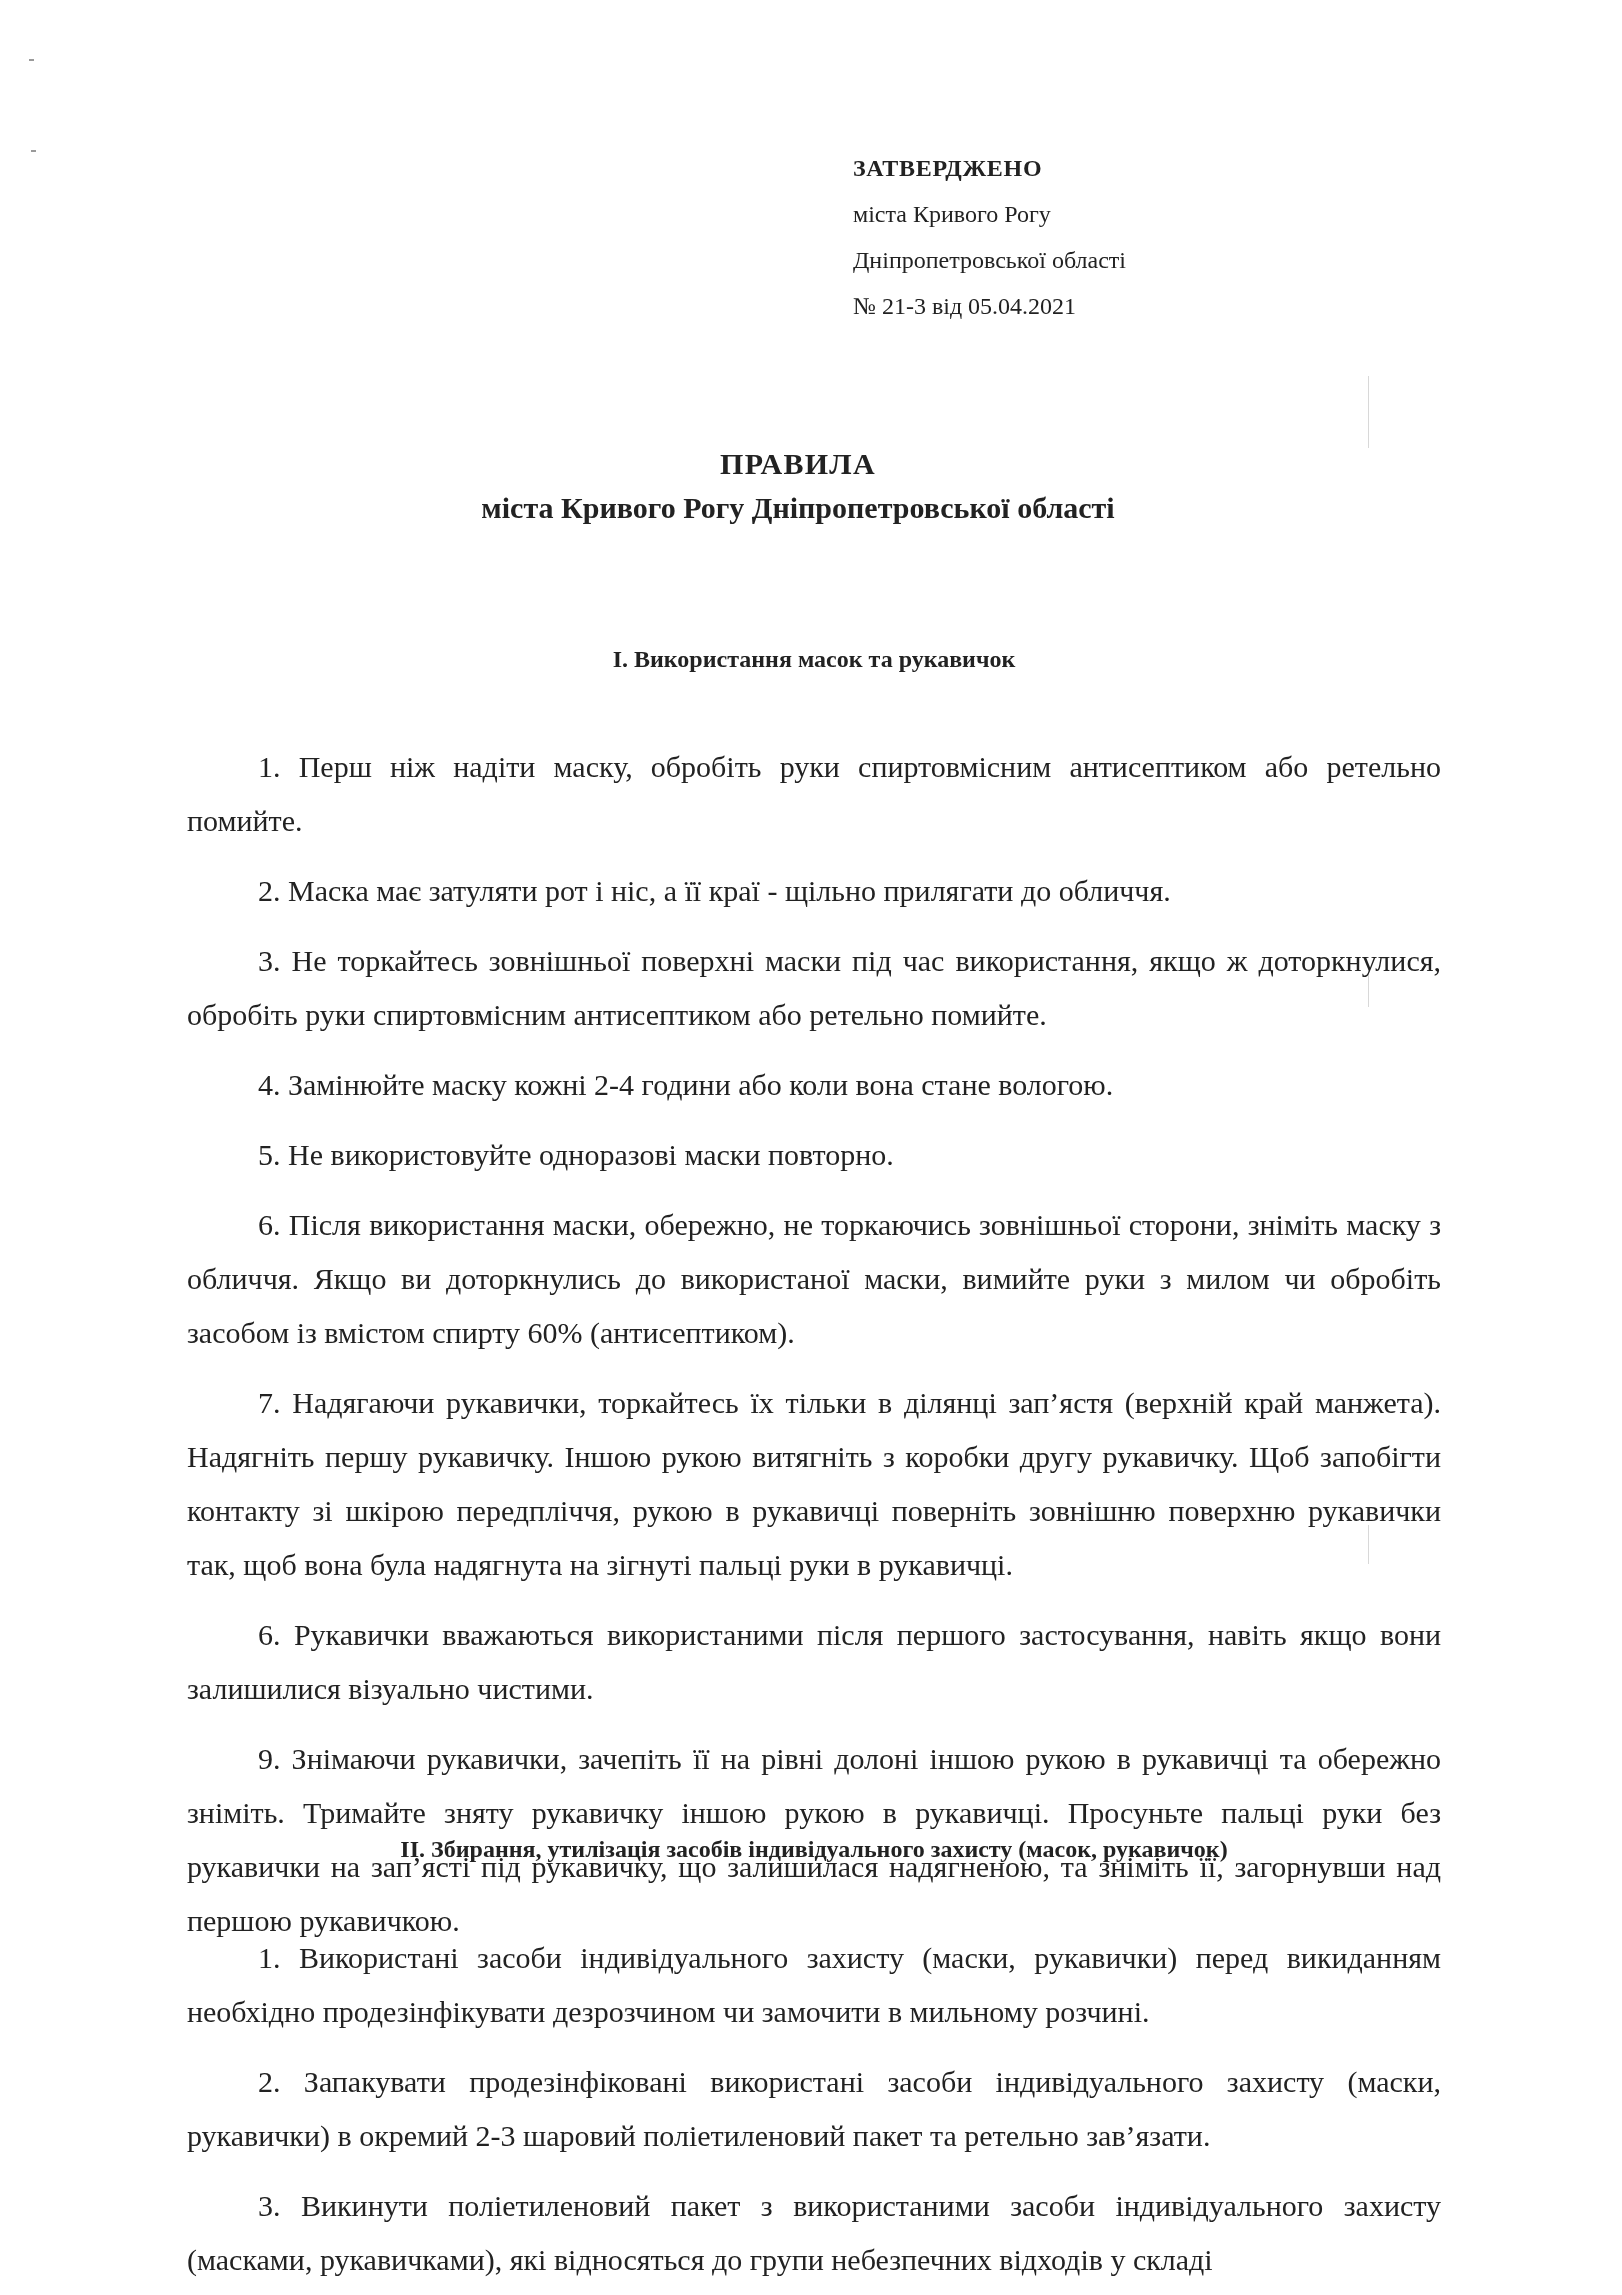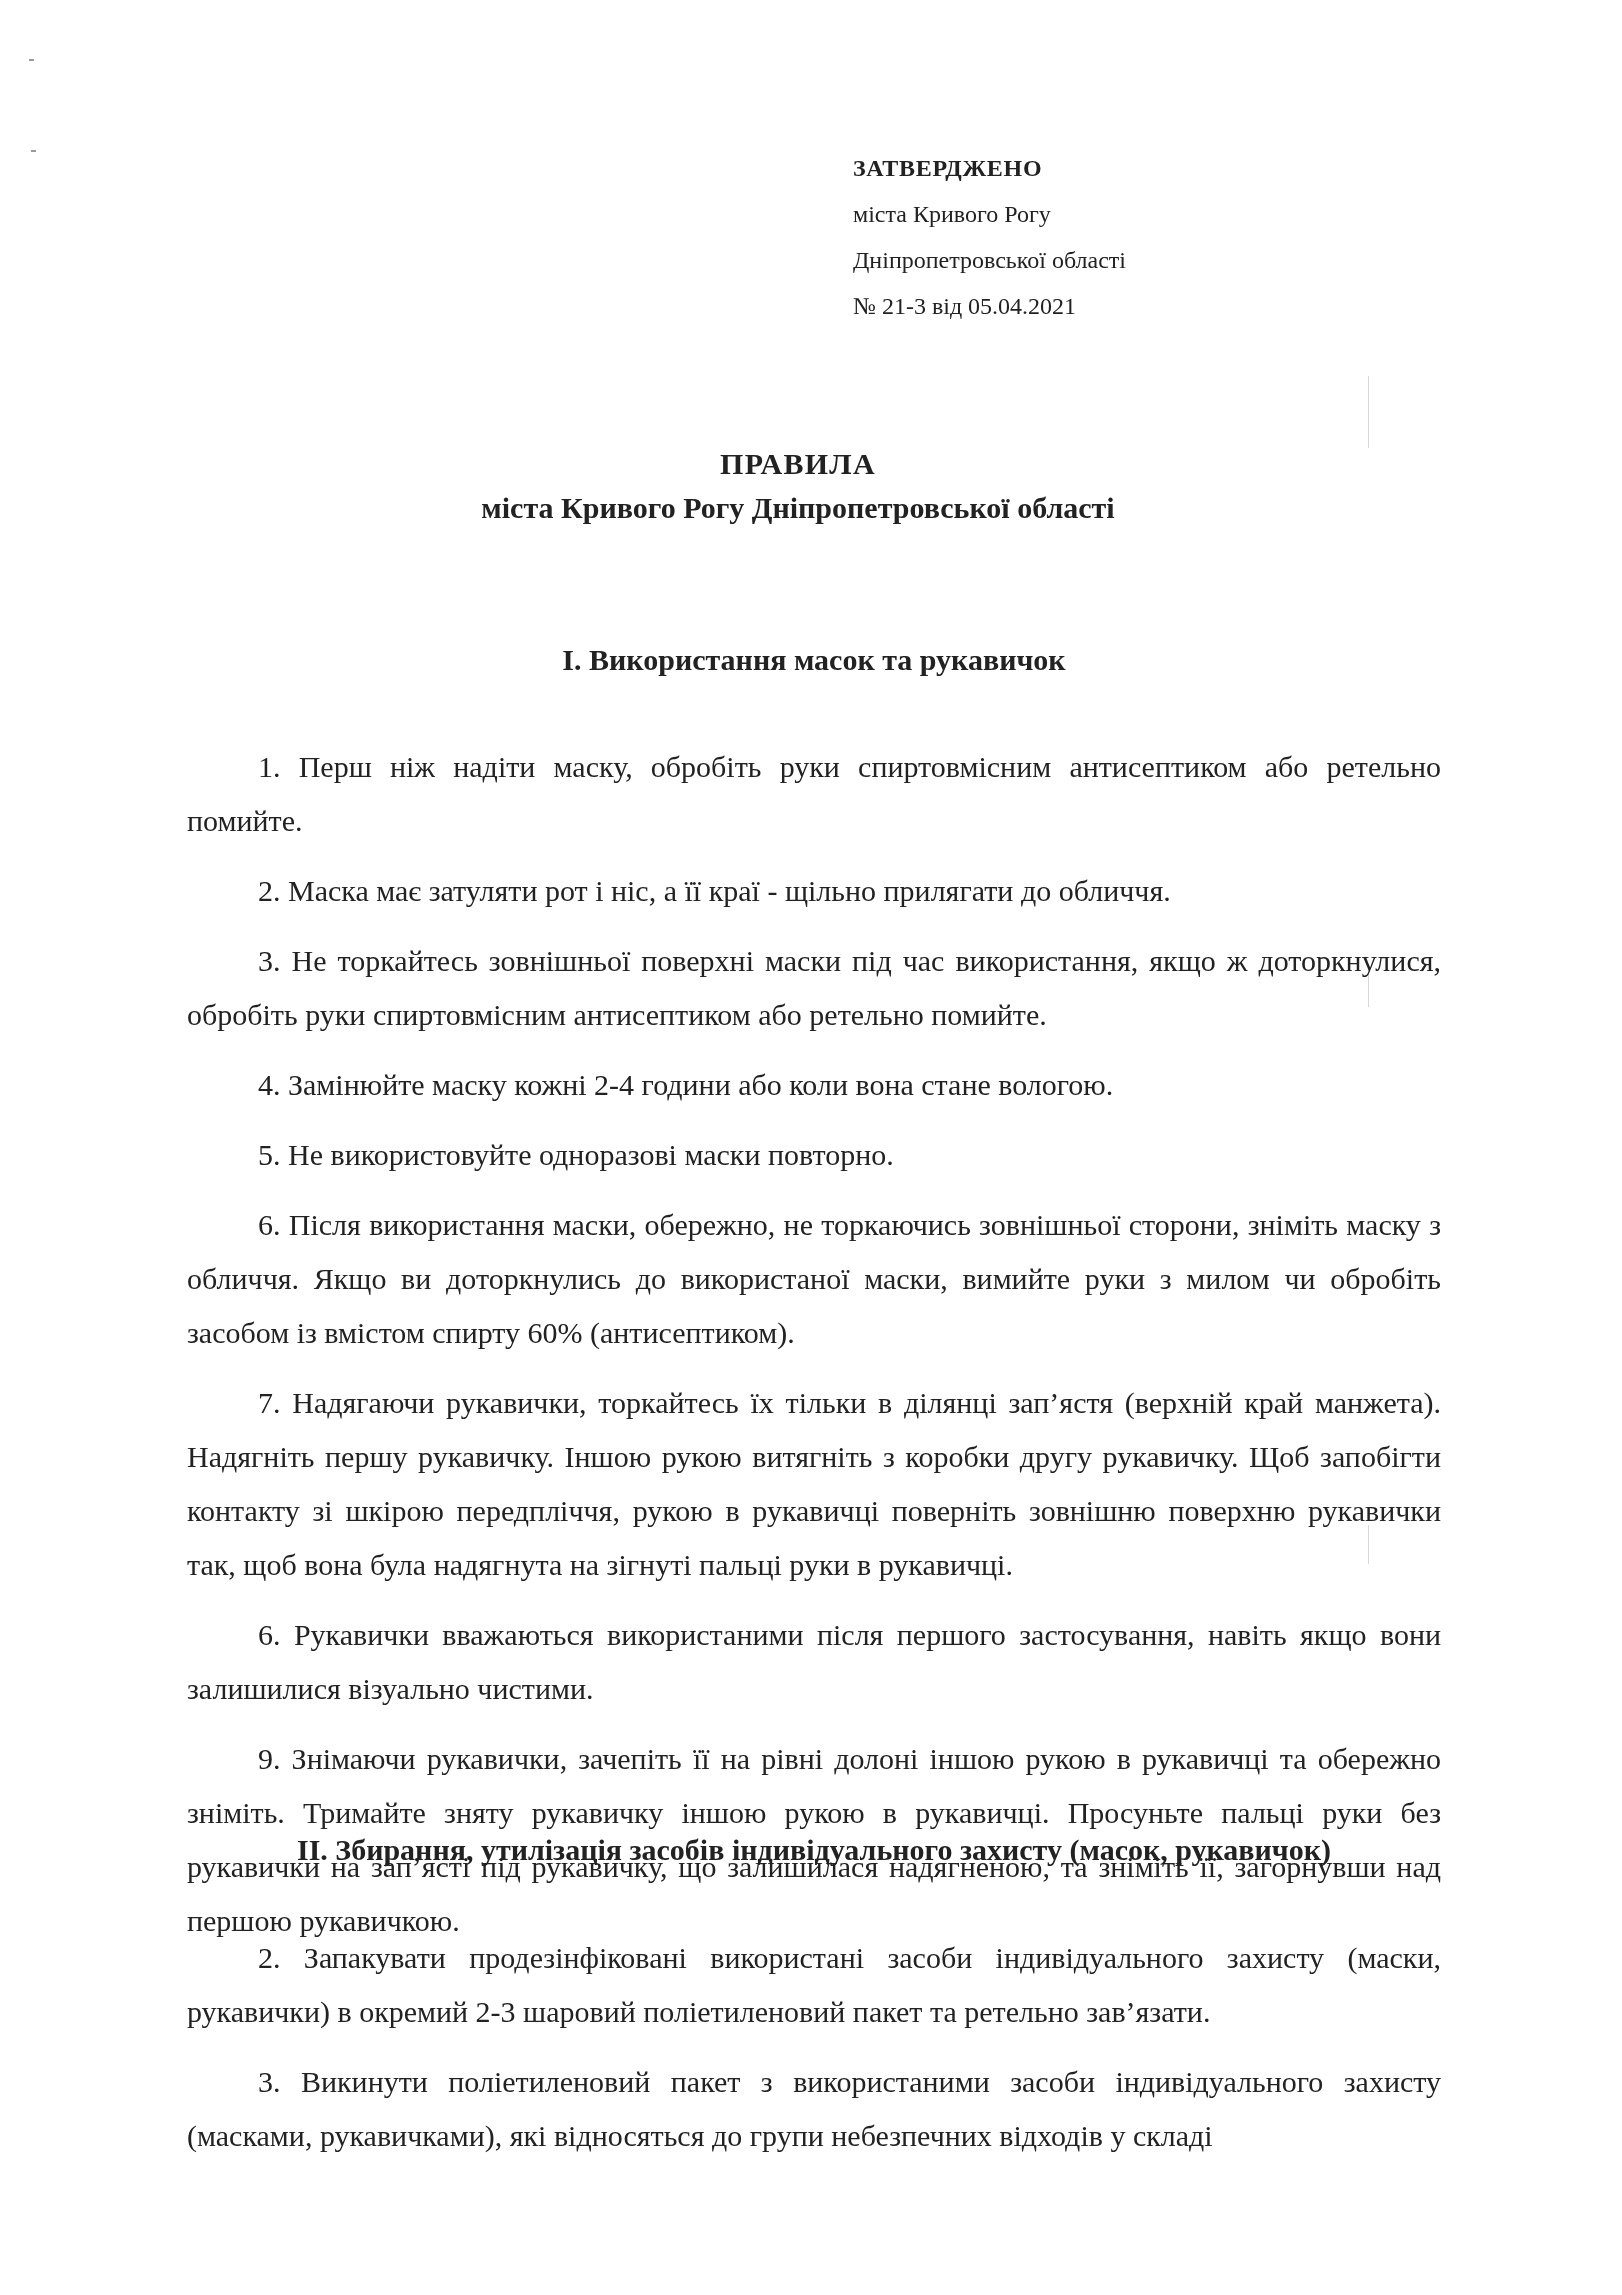--- a/index.html
+++ b/index.html
@@ -46,21 +46,21 @@
     }
     .title-block .main-title {
       letter-spacing: 1.3px;
     }
     .section-heading {
       position: absolute;
       left: 171px;
       width: 1286px;
       text-align: center;
       font-weight: bold;
-      font-size: 30px;
+      font-size: 24px;
       line-height: 39px;
       color: #222;
     }
     .body-text {
       position: absolute;
       left: 171px;
       width: 1286px;
       font-size: 30px;
       line-height: 54px;
       color: #222;
@@ -107,16 +107,17 @@
   <p>5. Не використовуйте одноразові маски повторно.</p>
   <p>6. Після використання маски, обережно, не торкаючись зовнішньої сторони, зніміть маску з обличчя. Якщо ви доторкнулись до використаної маски, вимийте руки з милом чи обробіть засобом із вмістом спирту 60% (антисептиком).</p>
   <p>7. Надягаючи рукавички, торкайтесь їх тільки в ділянці зап’ястя (верхній край манжета). Надягніть першу рукавичку. Іншою рукою витягніть з коробки другу рукавичку. Щоб запобігти контакту зі шкірою передпліччя, рукою в рукавичці поверніть зовнішню поверхню рукавички так, щоб вона була надягнута на зігнуті пальці руки в рукавичці.</p>
   <p>6. Рукавички вважаються використаними після першого застосування, навіть якщо вони залишилися візуально чистими.</p>
   <p>9. Знімаючи рукавички, зачепіть її на рівні долоні іншою рукою в рукавичці та обережно зніміть. Тримайте зняту рукавичку іншою рукою в рукавичці. Просуньте пальці руки без рукавички на зап’ясті під рукавичку, що залишилася надягненою, та зніміть її, загорнувши над першою рукавичкою.</p>
 </div>
 
 <div class="section-heading" style="top:1830px;">ІІ. Збирання, утилізація засобів індивідуального захисту (масок, рукавичок)</div>
 
 <div class="body-text" style="top:1915px;">
+  <p>1. Використані засоби індивідуального захисту (маски, рукавички) перед викиданням необхідно продезінфікувати дезрозчином чи замочити в мильному розчині.</p>
   <p>2. Запакувати продезінфіковані використані засоби індивідуального захисту (маски, рукавички) в окремий 2-3 шаровий поліетиленовий пакет та ретельно зав’язати.</p>
   <p>3. Викинути поліетиленовий пакет з використаними засоби індивідуального захисту (масками, рукавичками), які відносяться до групи небезпечних відходів у складі</p>
 </div>
 
 
 </body></html>

